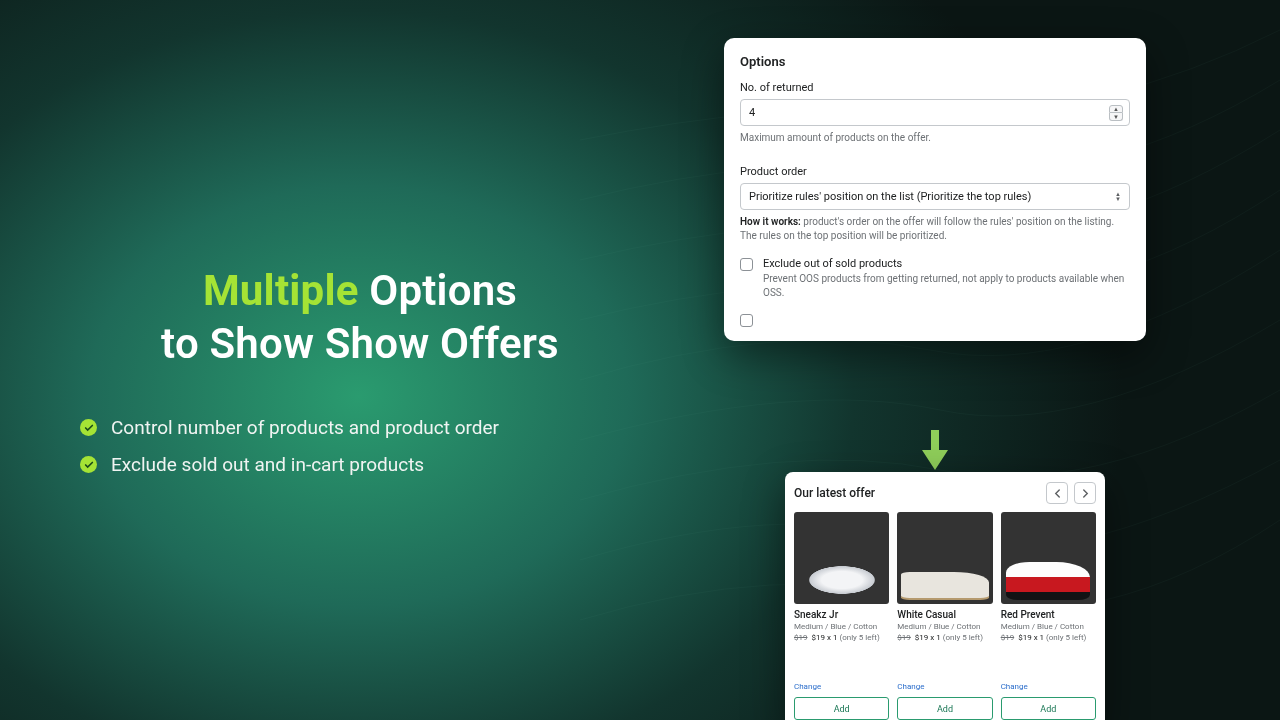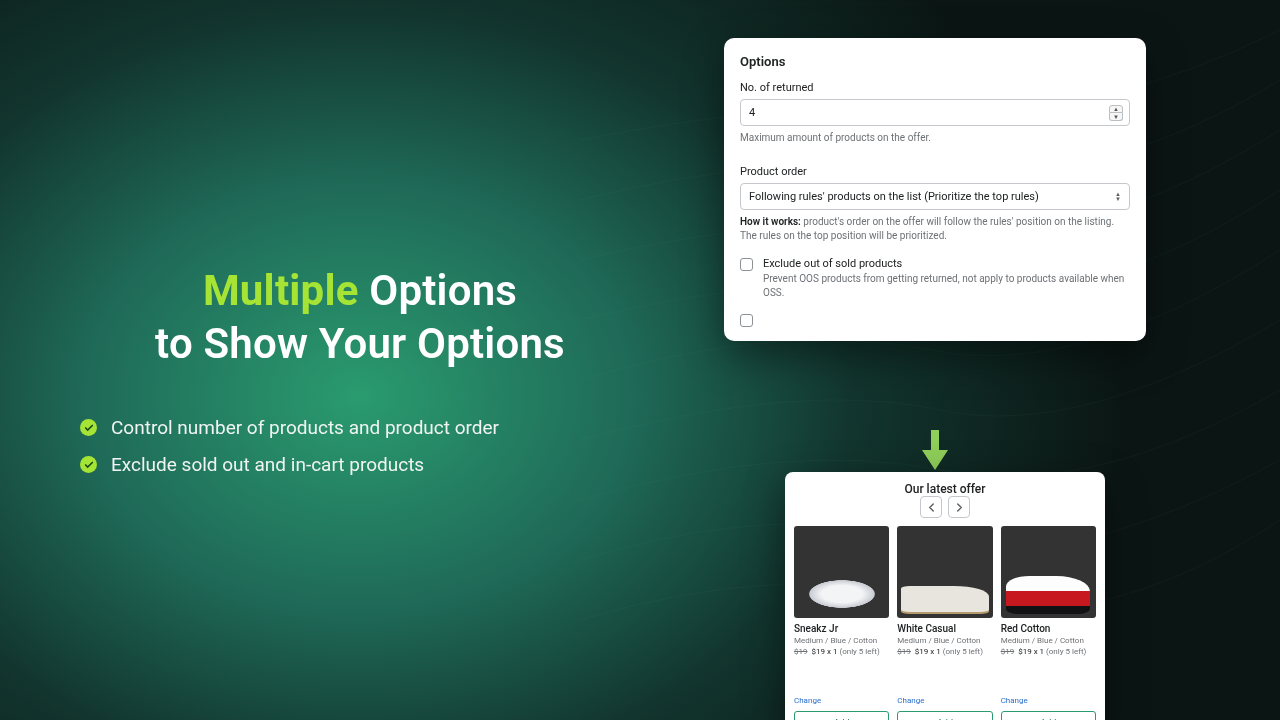--- a/index.html
+++ b/index.html
@@ -38,21 +38,21 @@
 .check-row { display:flex; align-items:flex-start; margin-top:14px; }
 .check-row .cb { width:13px; height:13px; border:1px solid #8c9196; border-radius:3px; margin-right:10px; margin-top:1px; cursor:pointer; flex-shrink:0; }
 .check-row .body { font-size:11px; }
 .check-row .body .t { color:#202223; margin-bottom:2px; }
 .check-row .body .h { font-size:10px; color:#6d7175; line-height:1.35; }
 
 .arrow-down { position:absolute; left:920px; top:430px; width:30px; height:40px; }
 .arrow-down svg path { fill:#8fce5a; }
 
 .offer-card { position:absolute; left:785px; top:472px; width:320px; background:#fff; border-radius:8px; padding:10px 9px 11px; box-shadow:0 14px 42px rgba(0,0,0,.45); color:#202223; }
-.offer-head { display:flex; align-items:center; justify-content:space-between; margin-bottom:8px;flex-direction:column; }
+.offer-head { display:flex; align-items:center; justify-content:space-between; margin-bottom:8px; }
 .offer-head h4 { font-size:12px; font-weight:500; }
 .nav-btns { display:flex; gap:6px; }
 .nav-btn { width:22px; height:22px; border:1px solid #c4c8cc; border-radius:4px; background:#fff; display:flex; align-items:center; justify-content:center; cursor:pointer; }
 .nav-btn svg { width:7px; height:9px; }
 .products { display:flex; gap:8px; }
 .product { flex:1; min-width:0; }
 .product .img { width:100%; height:92px; border-radius:3px; background:#333; margin-bottom:5px; }
 .product .p-name { font-size:10px; font-weight:500; margin-bottom:2px; }
 .product .p-variant { font-size:8px; color:#6d7175; margin-bottom:2px; }
 .product .p-price { font-size:8px; color:#202223; margin-bottom:2px; }
@@ -80,21 +80,21 @@
   <path d="M0,380 Q200,320 350,350 T700,250"></path>
   <path d="M0,320 Q200,270 360,290 T700,190"></path>
   <path d="M0,260 Q210,210 360,230 T700,130"></path>
   <path d="M0,200 Q200,150 360,170 T700,80"></path>
   <path d="M0,140 Q200,100 360,110 T700,30"></path>
 </svg>
 
 <div class="left-col">
   <h1 class="headline">
     <span class="accent">Multiple</span><span> Options</span><br>
-    <span>to Show Your Options</span>
+    <span>to Show Show Offers</span>
   </h1>
   <div class="bullets">
     <div class="bullet">
       <span class="check">
           <svg viewBox="0 0 12 12">
             <path d="M2 6l2.4 2.4L10 3" stroke="#1a4a1a" stroke-width="2" fill="none" stroke-linecap="round"></path>
           </svg>
         </span>
       <span>Control number of products and product order</span>
     </div>
@@ -119,21 +119,21 @@
       <div>▲</div>
       <div>▼</div>
     </div>
   </div>
   <div class="helper">Maximum amount of products on the offer.</div>
 
   <div class="divider-space"></div>
 
   <div class="opt-label">Product order</div>
   <div class="select-input">
-    <span>Following rules' products on the list (Prioritize the top rules)</span>
+    <span>Prioritize rules' position on the list (Prioritize the top rules)</span>
     <div class="select-caret">
         <span>▲</span>
         <span>▼</span>
       </div>
   </div>
   <div class="helper">
     <b>How it works:</b><span> product's order on the offer will follow the rules' position on the listing. The rules on the top position will be prioritized.</span>
   </div>
 
   <div class="check-row">
@@ -182,20 +182,20 @@
     <div class="product">
       <div class="img img2"></div>
       <div class="p-name">White Casual</div>
       <div class="p-variant">Medium / Blue / Cotton</div>
       <div class="p-price"><span class="strike">$19</span> <span>$19</span>  <span>x 1</span>  <span class="stock">(only 5 left)</span></div>
       <div class="p-change">Change</div>
       <div class="add-btn">Add</div>
     </div>
     <div class="product">
       <div class="img img3"></div>
-      <div class="p-name">Red Cotton</div>
+      <div class="p-name">Red Prevent</div>
       <div class="p-variant">Medium / Blue / Cotton</div>
       <div class="p-price"><span class="strike">$19</span> <span>$19</span>  <span>x 1</span>  <span class="stock">(only 5 left)</span></div>
       <div class="p-change">Change</div>
       <div class="add-btn">Add</div>
     </div>
   </div>
 </div>
 
 </body></html>

